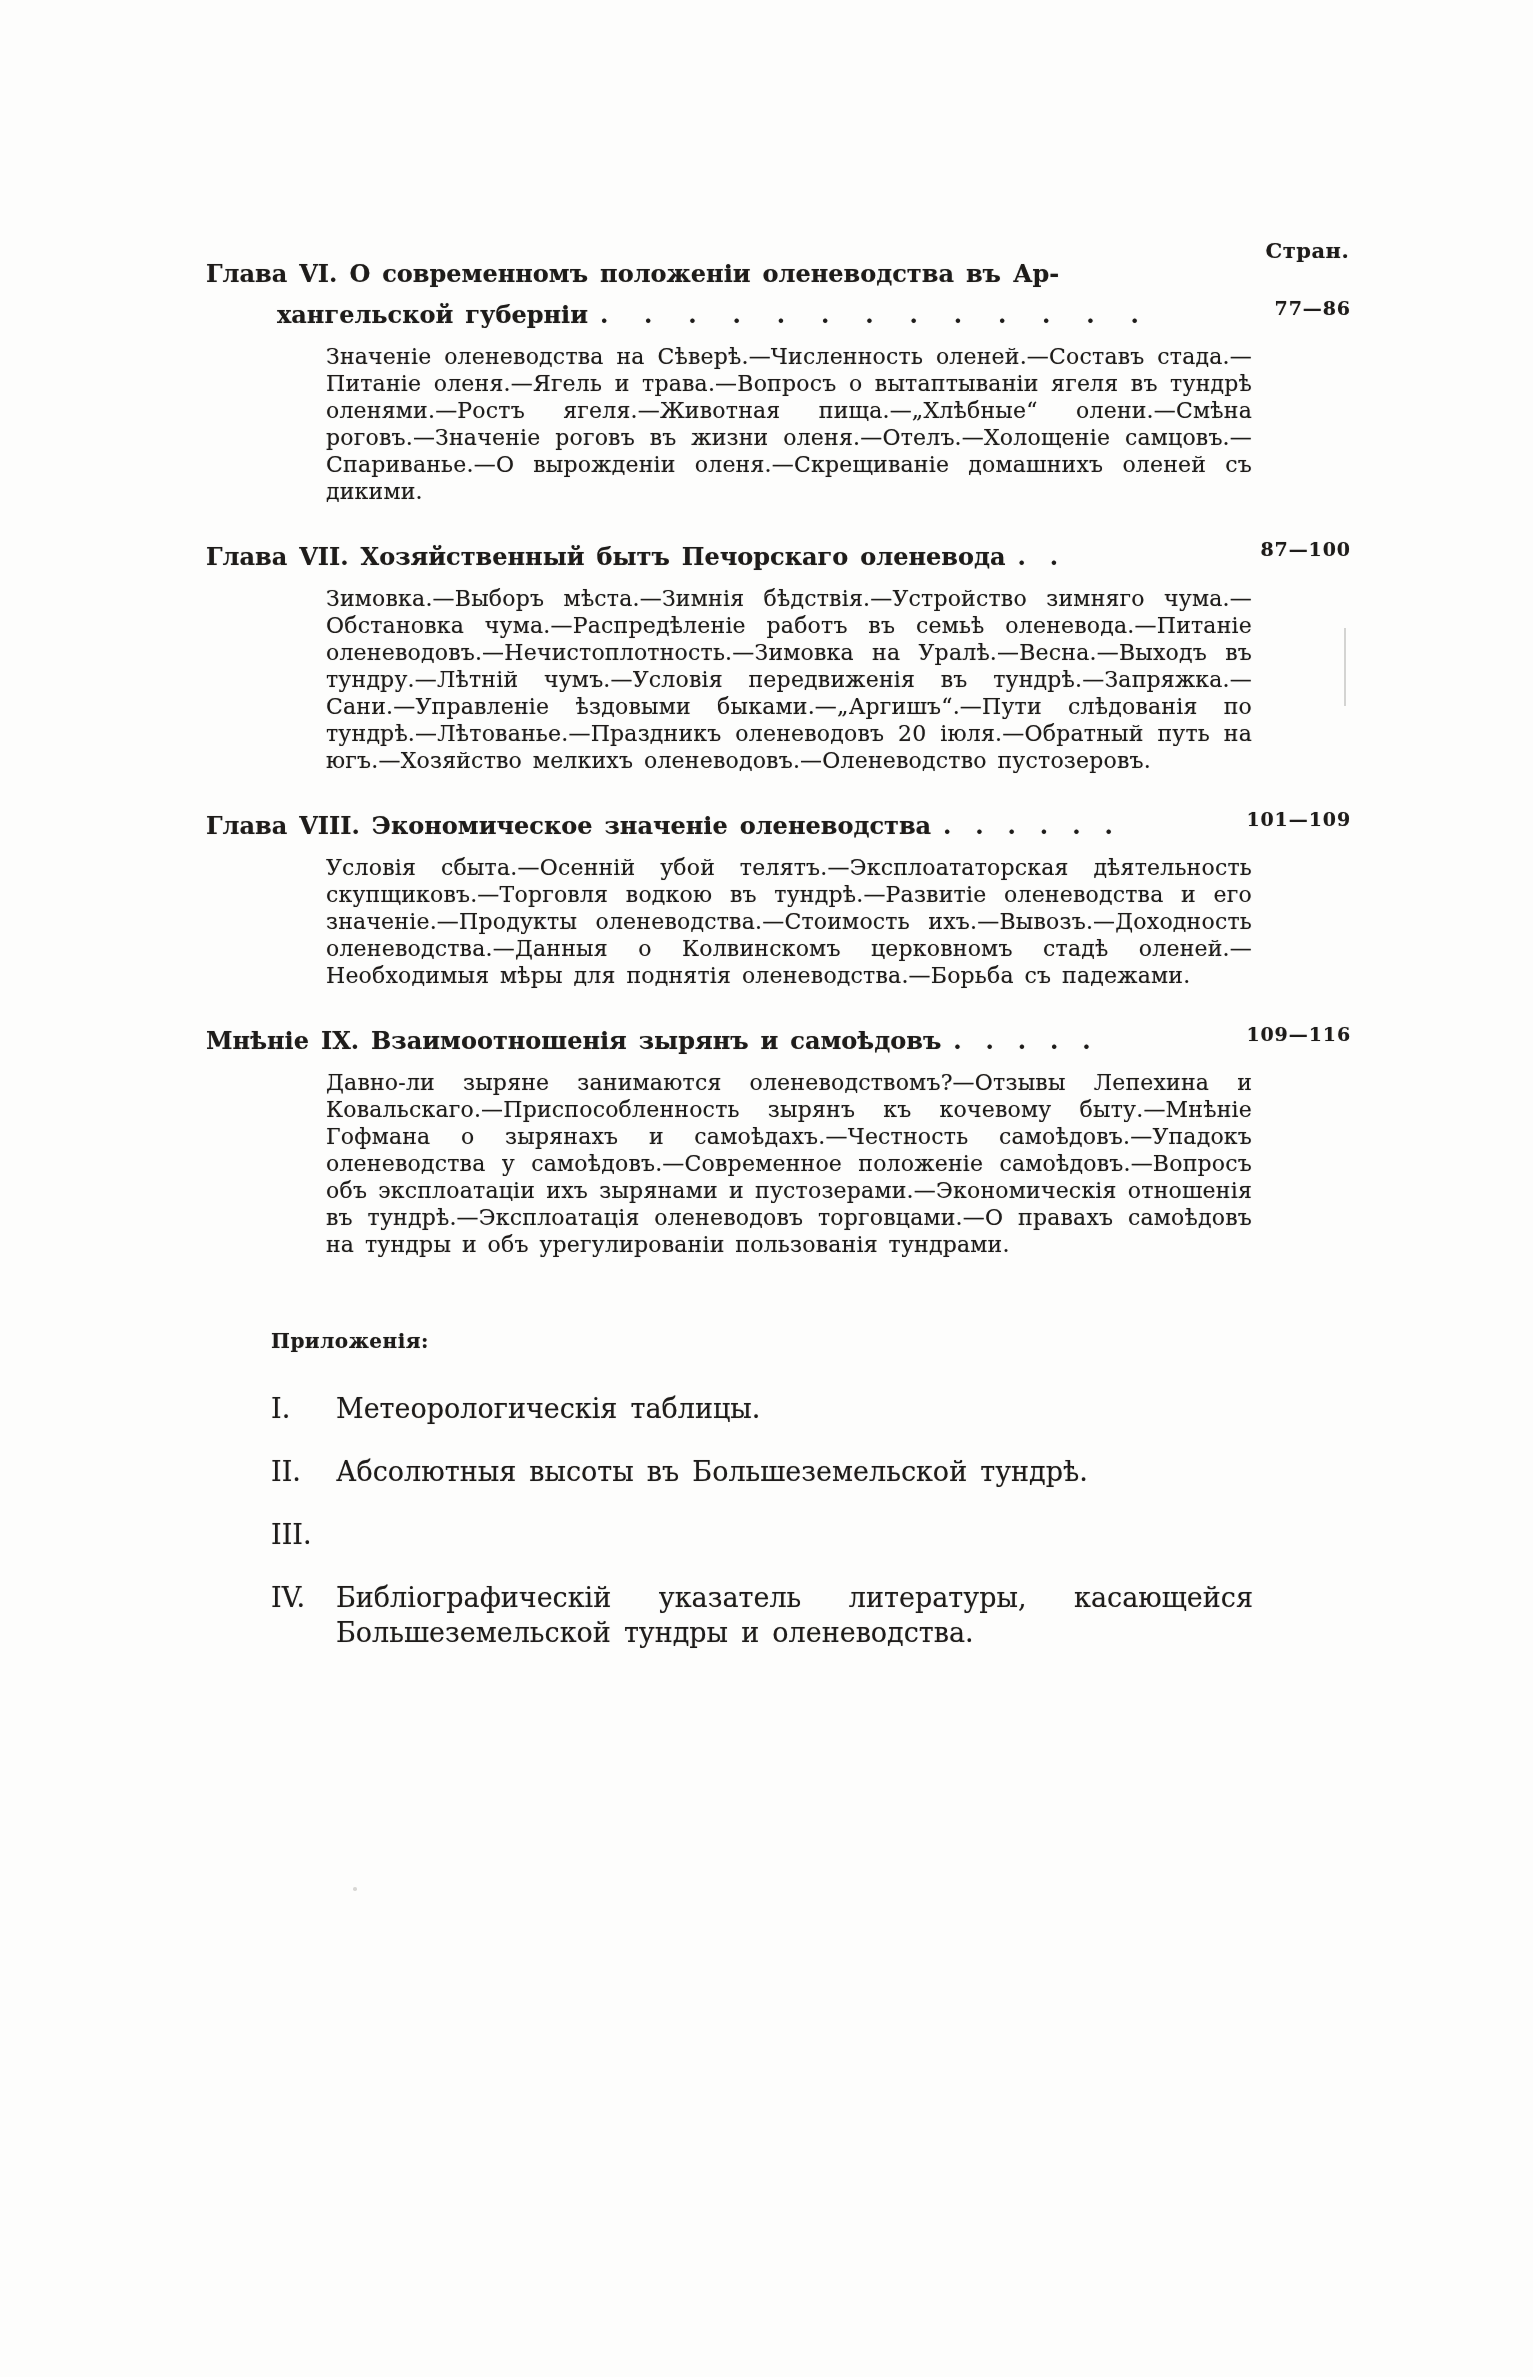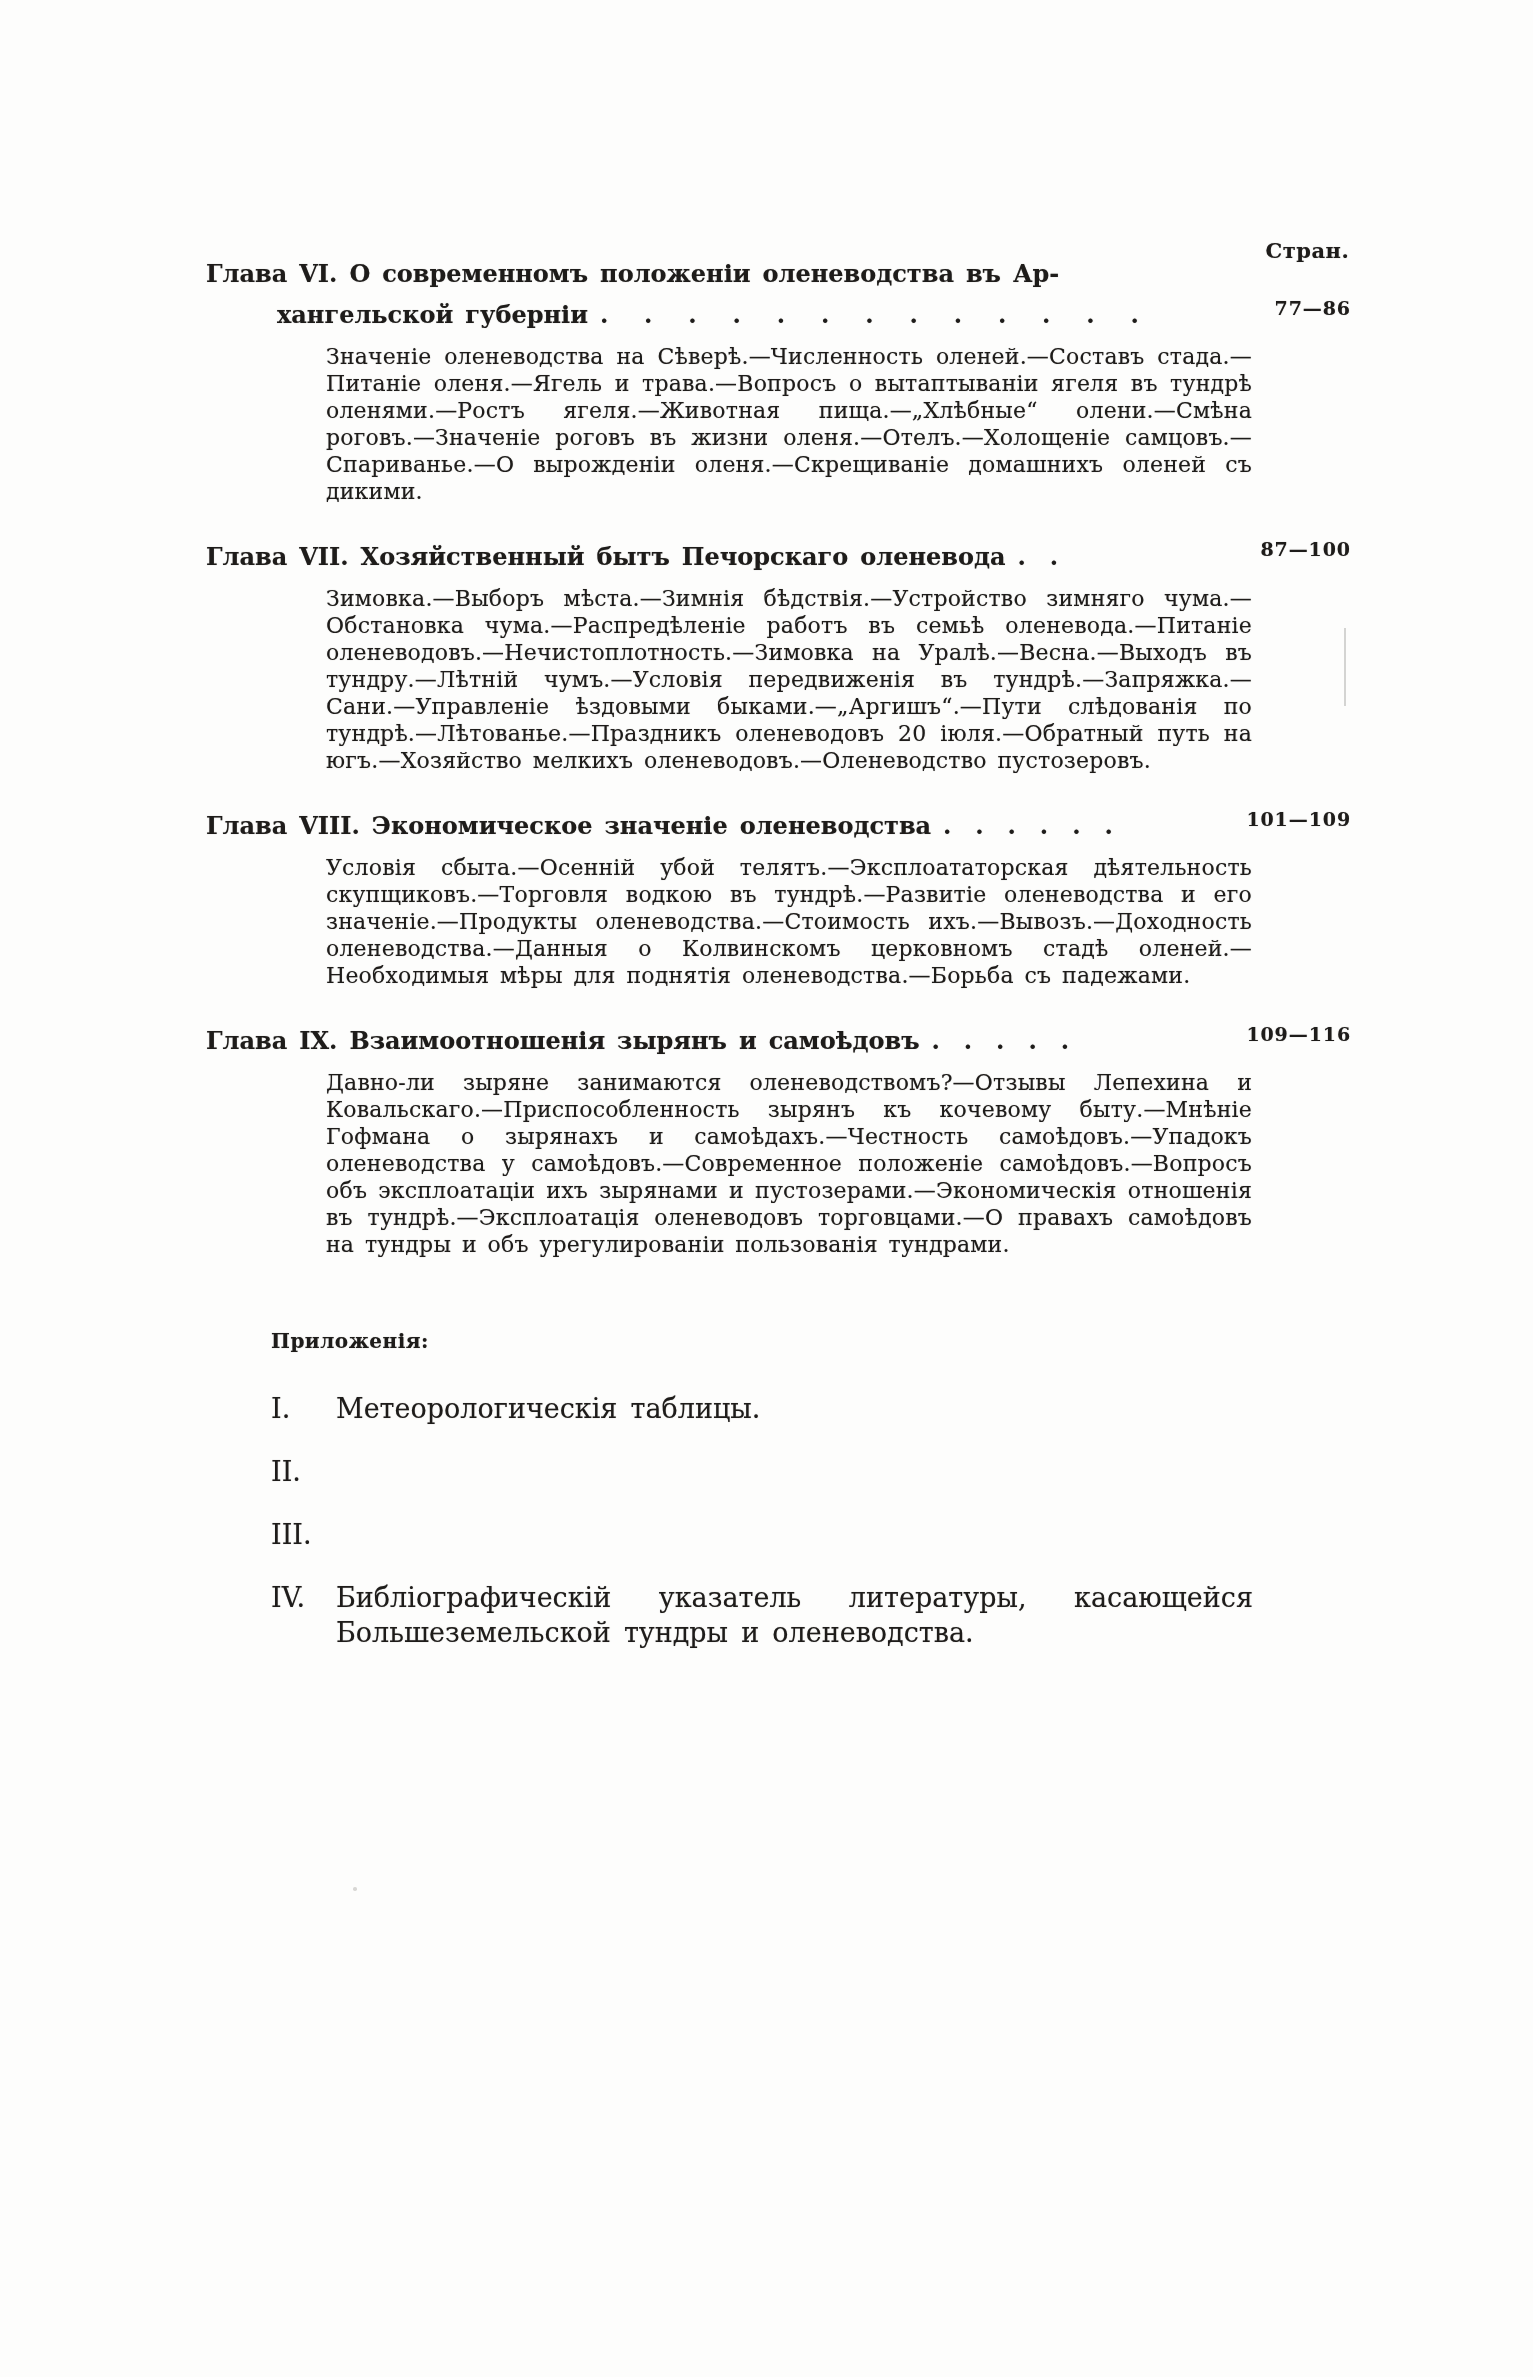--- a/index.html
+++ b/index.html
@@ -140,37 +140,38 @@
         <div class="chapter-summary">Зимовка.—Выборъ мѣста.—Зимнія бѣдствія.—Устройство зимняго чума.—Обстановка чума.—Распредѣленіе работъ въ семьѣ оленевода.—Питаніе оленеводовъ.—Нечистоплотность.—Зимовка на Уралѣ.—Весна.—Выходъ въ тундру.—Лѣтній чумъ.—Условія передвиженія въ тундрѣ.—Запряжка.—Сани.—Управленіе ѣздовыми быками.—„Аргишъ“.—Пути слѣдованія по тундрѣ.—Лѣтованье.—Праздникъ оленеводовъ 20 іюля.—Обратный путь на югъ.—Хозяйство мелкихъ оленеводовъ.—Оленеводство пустозеровъ.</div>
       </div>
 
       <div class="chapter chapter-2">
         <div class="chapter-heading">Глава VIII. Экономическое значеніе оленеводства .  .  .  .  .  .</div>
         <div class="chapter-pages">101—109</div>
         <div class="chapter-summary">Условія сбыта.—Осенній убой телятъ.—Эксплоататорская дѣятельность скупщиковъ.—Торговля водкою въ тундрѣ.—Развитіе оленеводства и его значеніе.—Продукты оленеводства.—Стоимость ихъ.—Вывозъ.—Доходность оленеводства.—Данныя о Колвинскомъ церковномъ стадѣ оленей.—Необходимыя мѣры для поднятія оленеводства.—Борьба съ падежами.</div>
       </div>
 
       <div class="chapter chapter-3">
-        <div class="chapter-heading">Глава IX. Взаимоотношенія зырянъ и самоѣдовъ .  .  .  .  .</div>
+        <div class="chapter-heading">Мнѣніе IX. Взаимоотношенія зырянъ и самоѣдовъ .  .  .  .  .</div>
         <div class="chapter-pages">109—116</div>
         <div class="chapter-summary">Давно-ли зыряне занимаются оленеводствомъ?—Отзывы Лепехина и Ковальскаго.—Приспособленность зырянъ къ кочевому быту.—Мнѣніе Гофмана о зырянахъ и самоѣдахъ.—Честность самоѣдовъ.—Упадокъ оленеводства у самоѣдовъ.—Современное положеніе самоѣдовъ.—Вопросъ объ эксплоатаціи ихъ зырянами и пустозерами.—Экономическія отношенія въ тундрѣ.—Эксплоатація оленеводовъ торговцами.—О правахъ самоѣдовъ на тундры и объ урегулированіи пользованія тундрами.</div>
       </div>
 
     </div>
 
     <div class="appendices">
       <div class="appendices-title">Приложенія:</div>
 
       <div class="appendix-item">
         <span class="appendix-numeral">I.</span>
         <span class="appendix-text">Метеорологическія таблицы.</span>
       </div>
 
       <div class="appendix-item">
         <span class="appendix-numeral">II.</span>
+        <span class="appendix-text">Абсолютныя высоты въ Большеземельской тундрѣ.</span>
       </div>
 
       <div class="appendix-item">
         <span class="appendix-numeral">III.</span>
       </div>
 
       <div class="appendix-item">
         <span class="appendix-numeral">IV.</span>
         <span class="appendix-text">Библіографическій указатель литературы, касающейся Большеземельской тундры и оленеводства.</span>
       </div>

